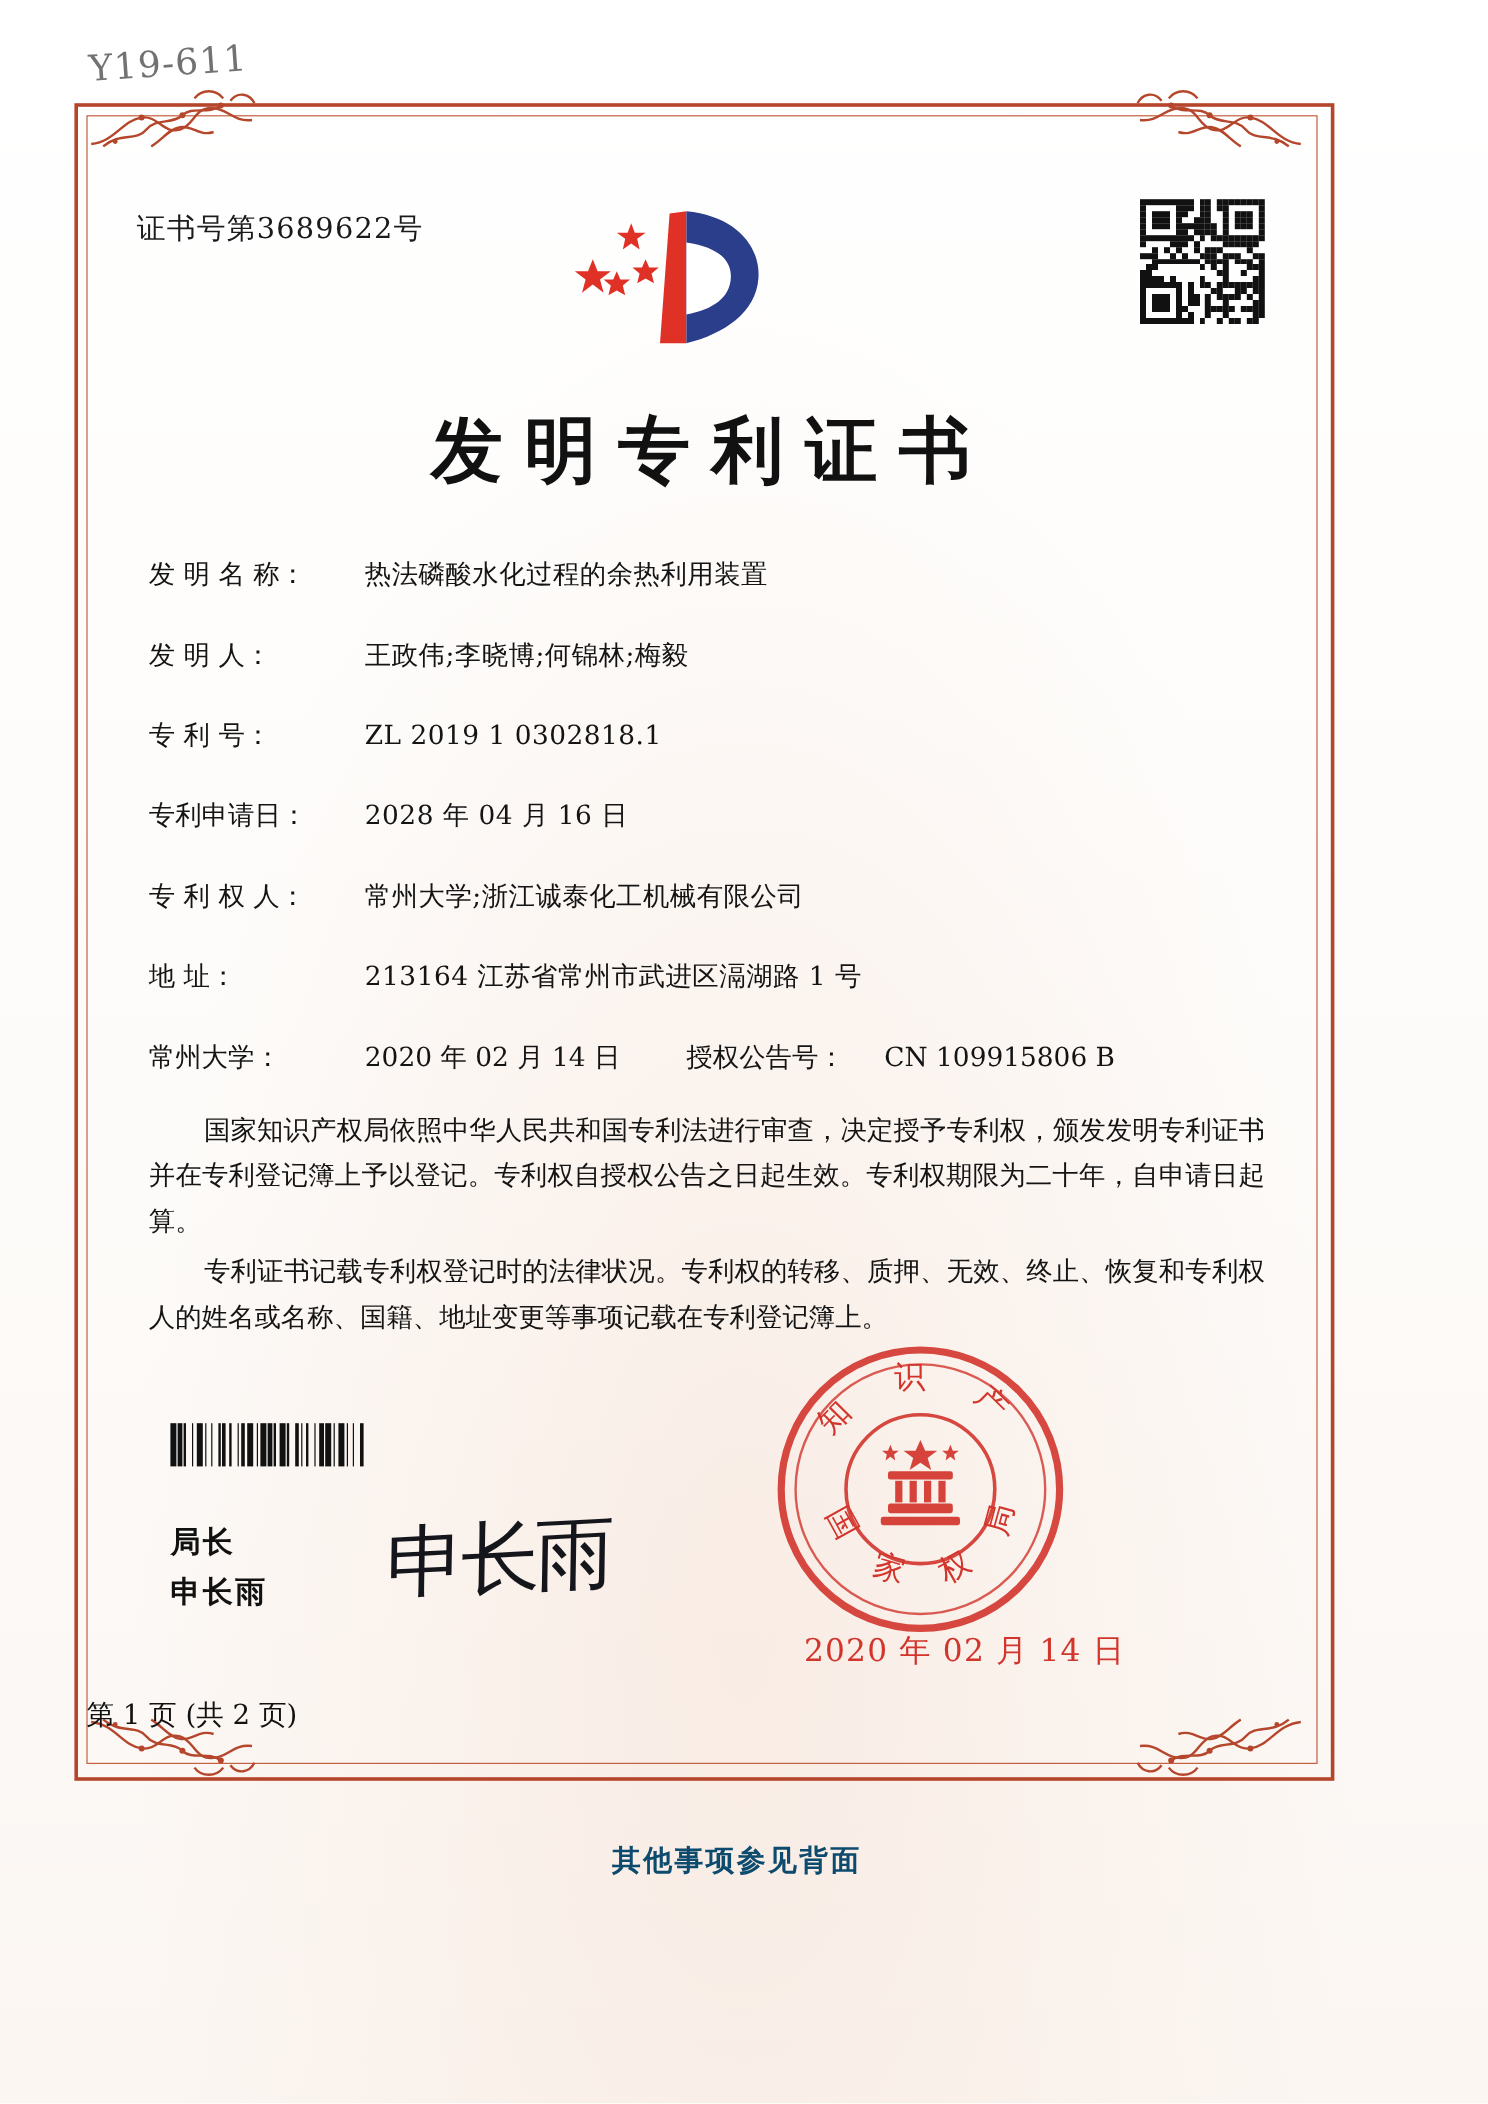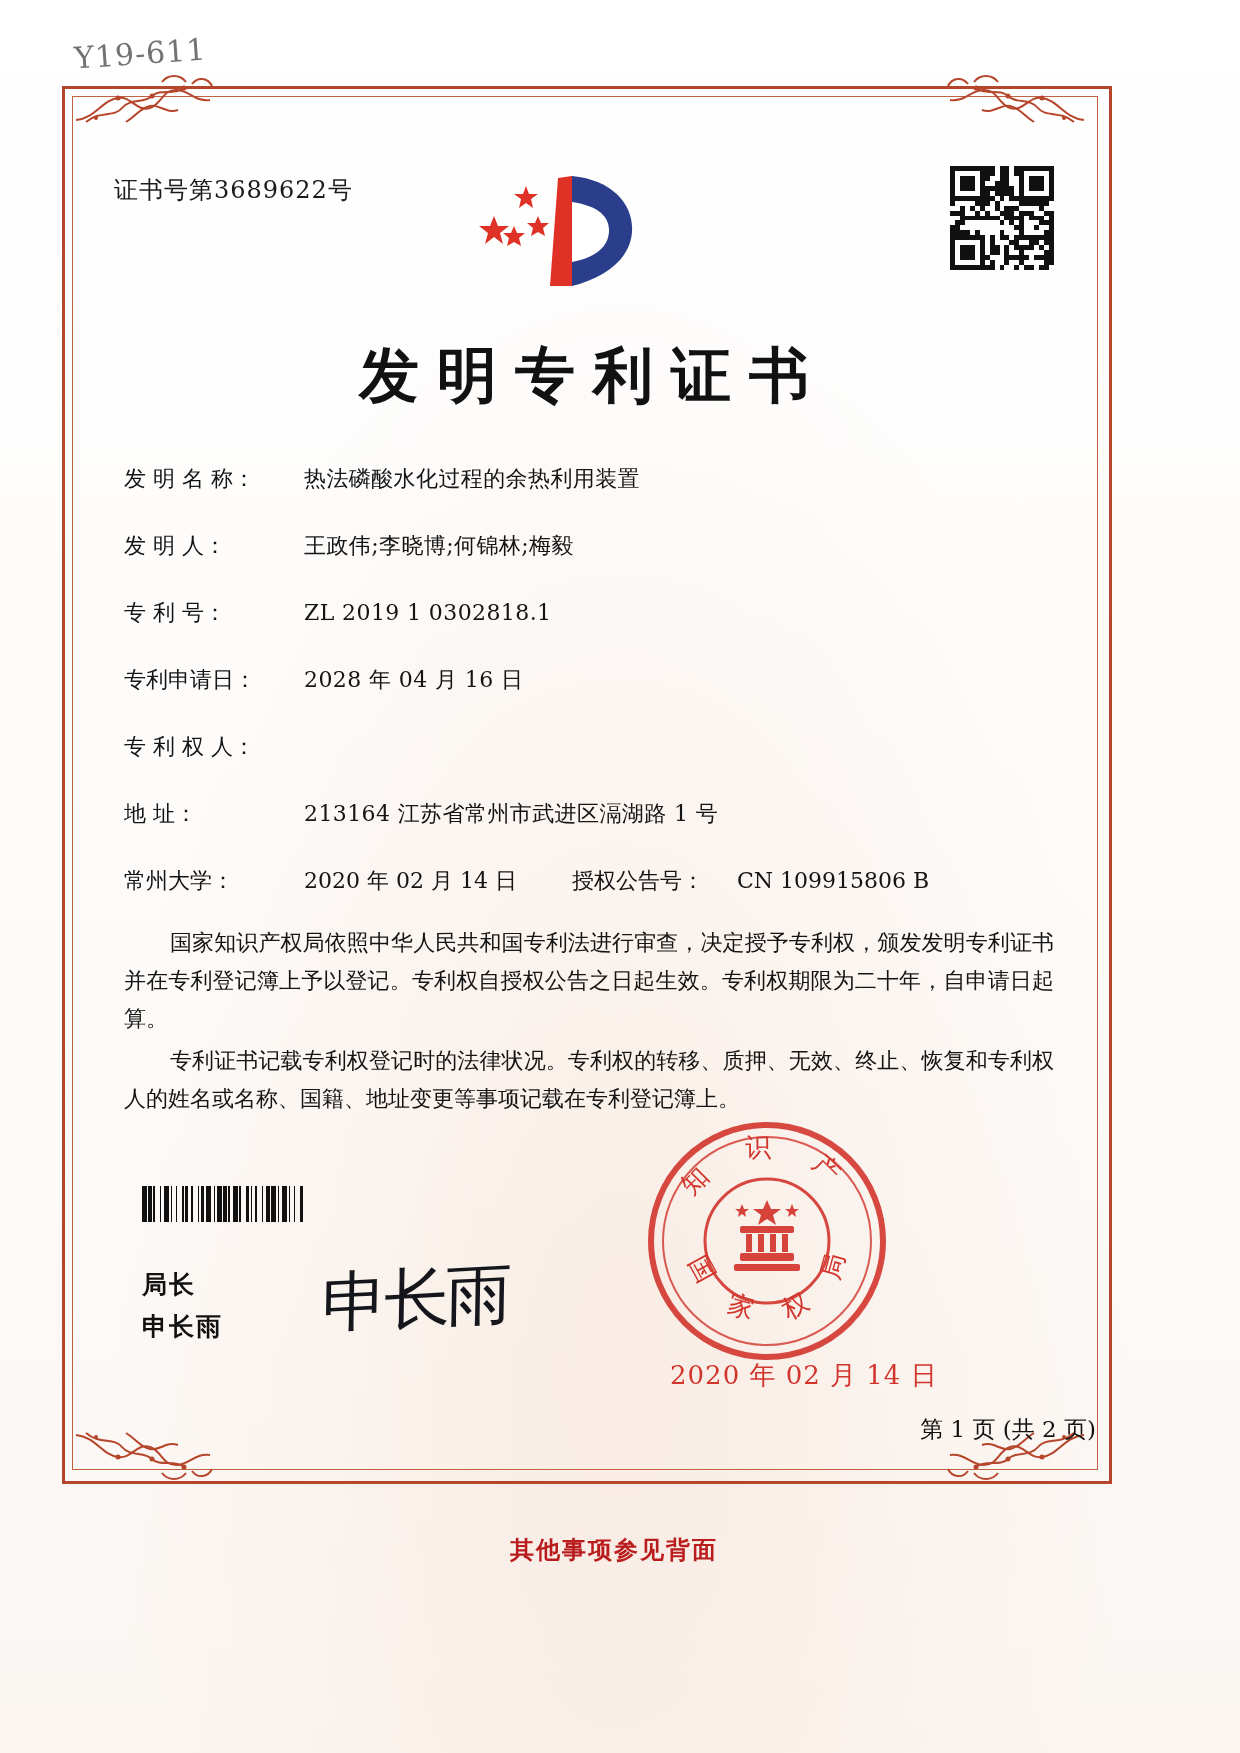--- a/index.html
+++ b/index.html
@@ -227,35 +227,34 @@
     font-family: "DejaVu Serif", serif;
     font-size: 26px;
     color: #d2352c;
     letter-spacing: 1px;
   }
 
   .page-num {
     position: absolute;
     left: 0; right: 0;
     top: 1318px;
-    text-align: right;
+    text-align: left;
     font-family: "DejaVu Serif", serif;
     font-size: 23px;
     color: #111;
-    padding-left: 19px;
   }
   .footer-note {
     position: absolute;
     left: 0; right: 12px;
     top: 1534px;
     text-align: center;
     font-family: "DejaVu Serif", serif;
     font-weight: bold;
     font-size: 24px;
-    color: #b91c1c;
+    color: #0c4a6e;
     letter-spacing: 2px;
   }
 </style>
 </head>
 <body>
 
 <div class="page">
   <div class="paper-tint"></div>
 
   <div class="hand-note">Y19-611</div>
@@ -810,20 +809,21 @@
       <div class="field-row">
         <span class="field-label">专 利 号：</span>
         <span class="field-value">ZL 2019 1 0302818.1</span>
       </div>
       <div class="field-row">
         <span class="field-label">专利申请日：</span>
         <span class="field-value">2028 年 04 月 16 日</span>
       </div>
       <div class="field-row">
         <span class="field-label">专 利 权 人：</span>
+        <span class="field-value">常州大学;浙江诚泰化工机械有限公司</span>
       </div>
       <div class="field-row">
         <span class="field-label">地 址：</span>
         <span class="field-value">213164 江苏省常州市武进区滆湖路 1 号</span>
       </div>
       <div class="field-row pair">
         <span class="field-label">常州大学：</span>
         <span class="pair-second-value">2020 年 02 月 14 日</span>
         <span class="pair-second-label">授权公告号：</span>
         <span class="pair-second-value">CN 109915806 B</span>

